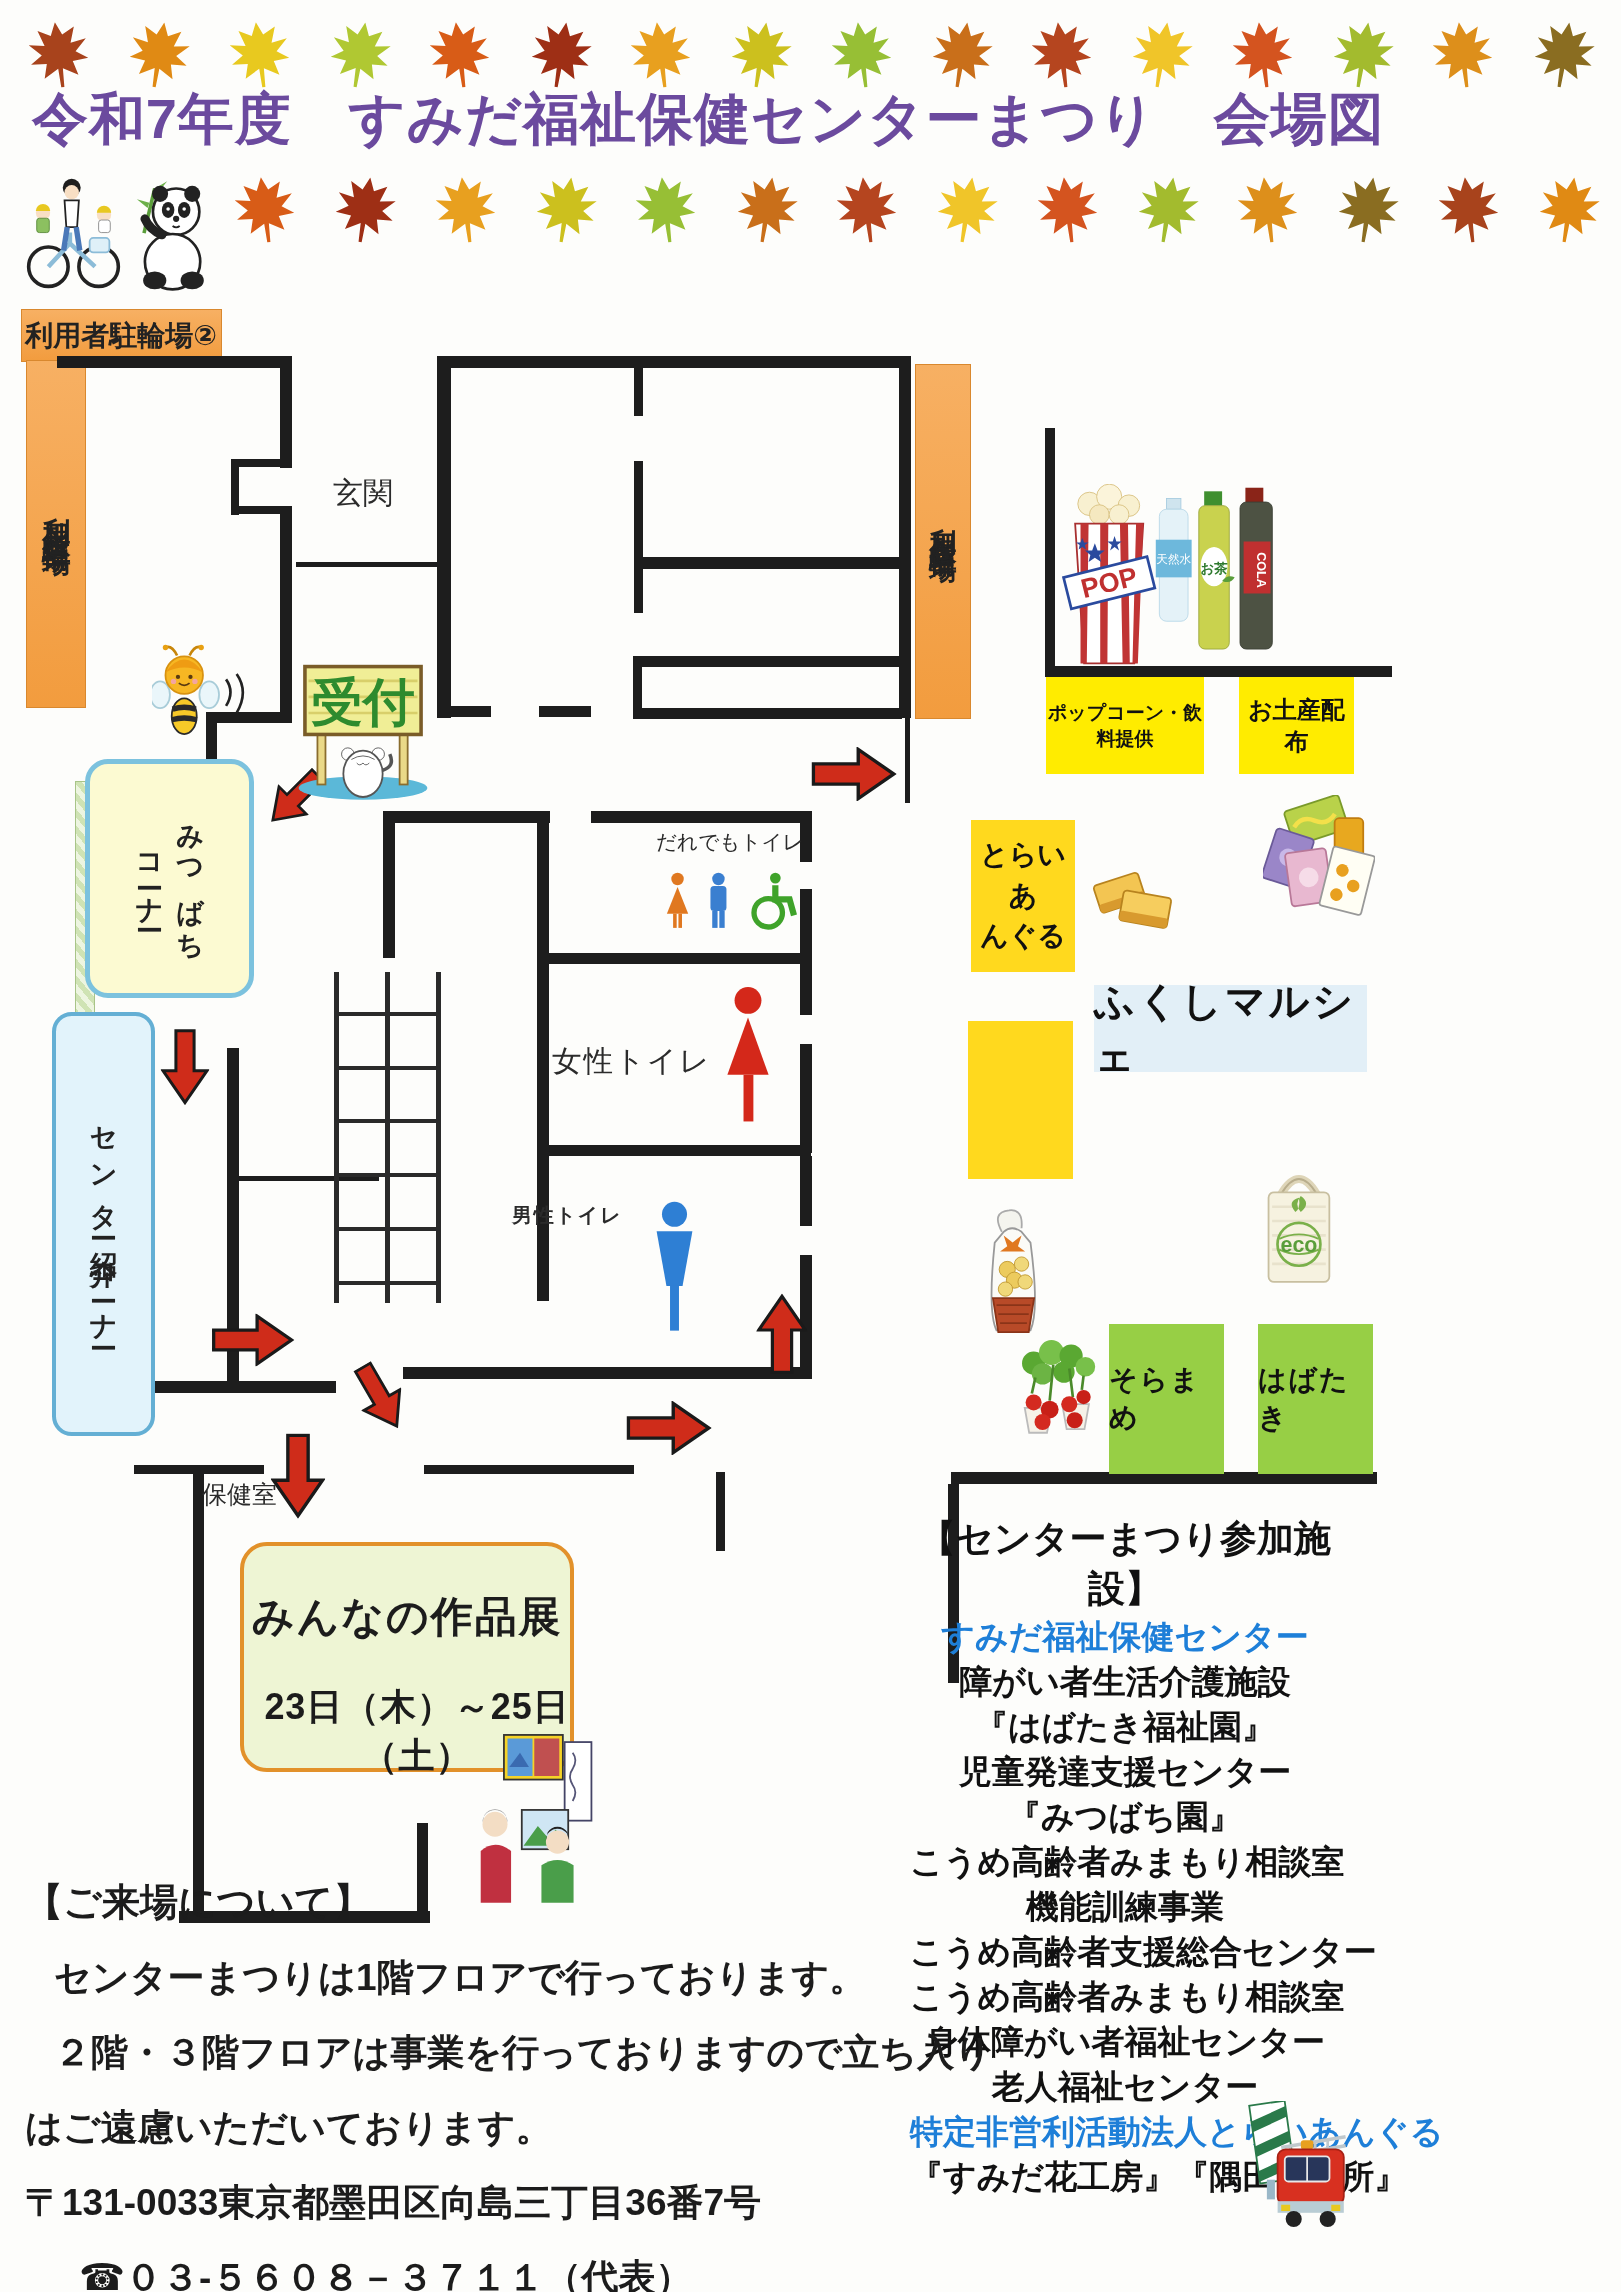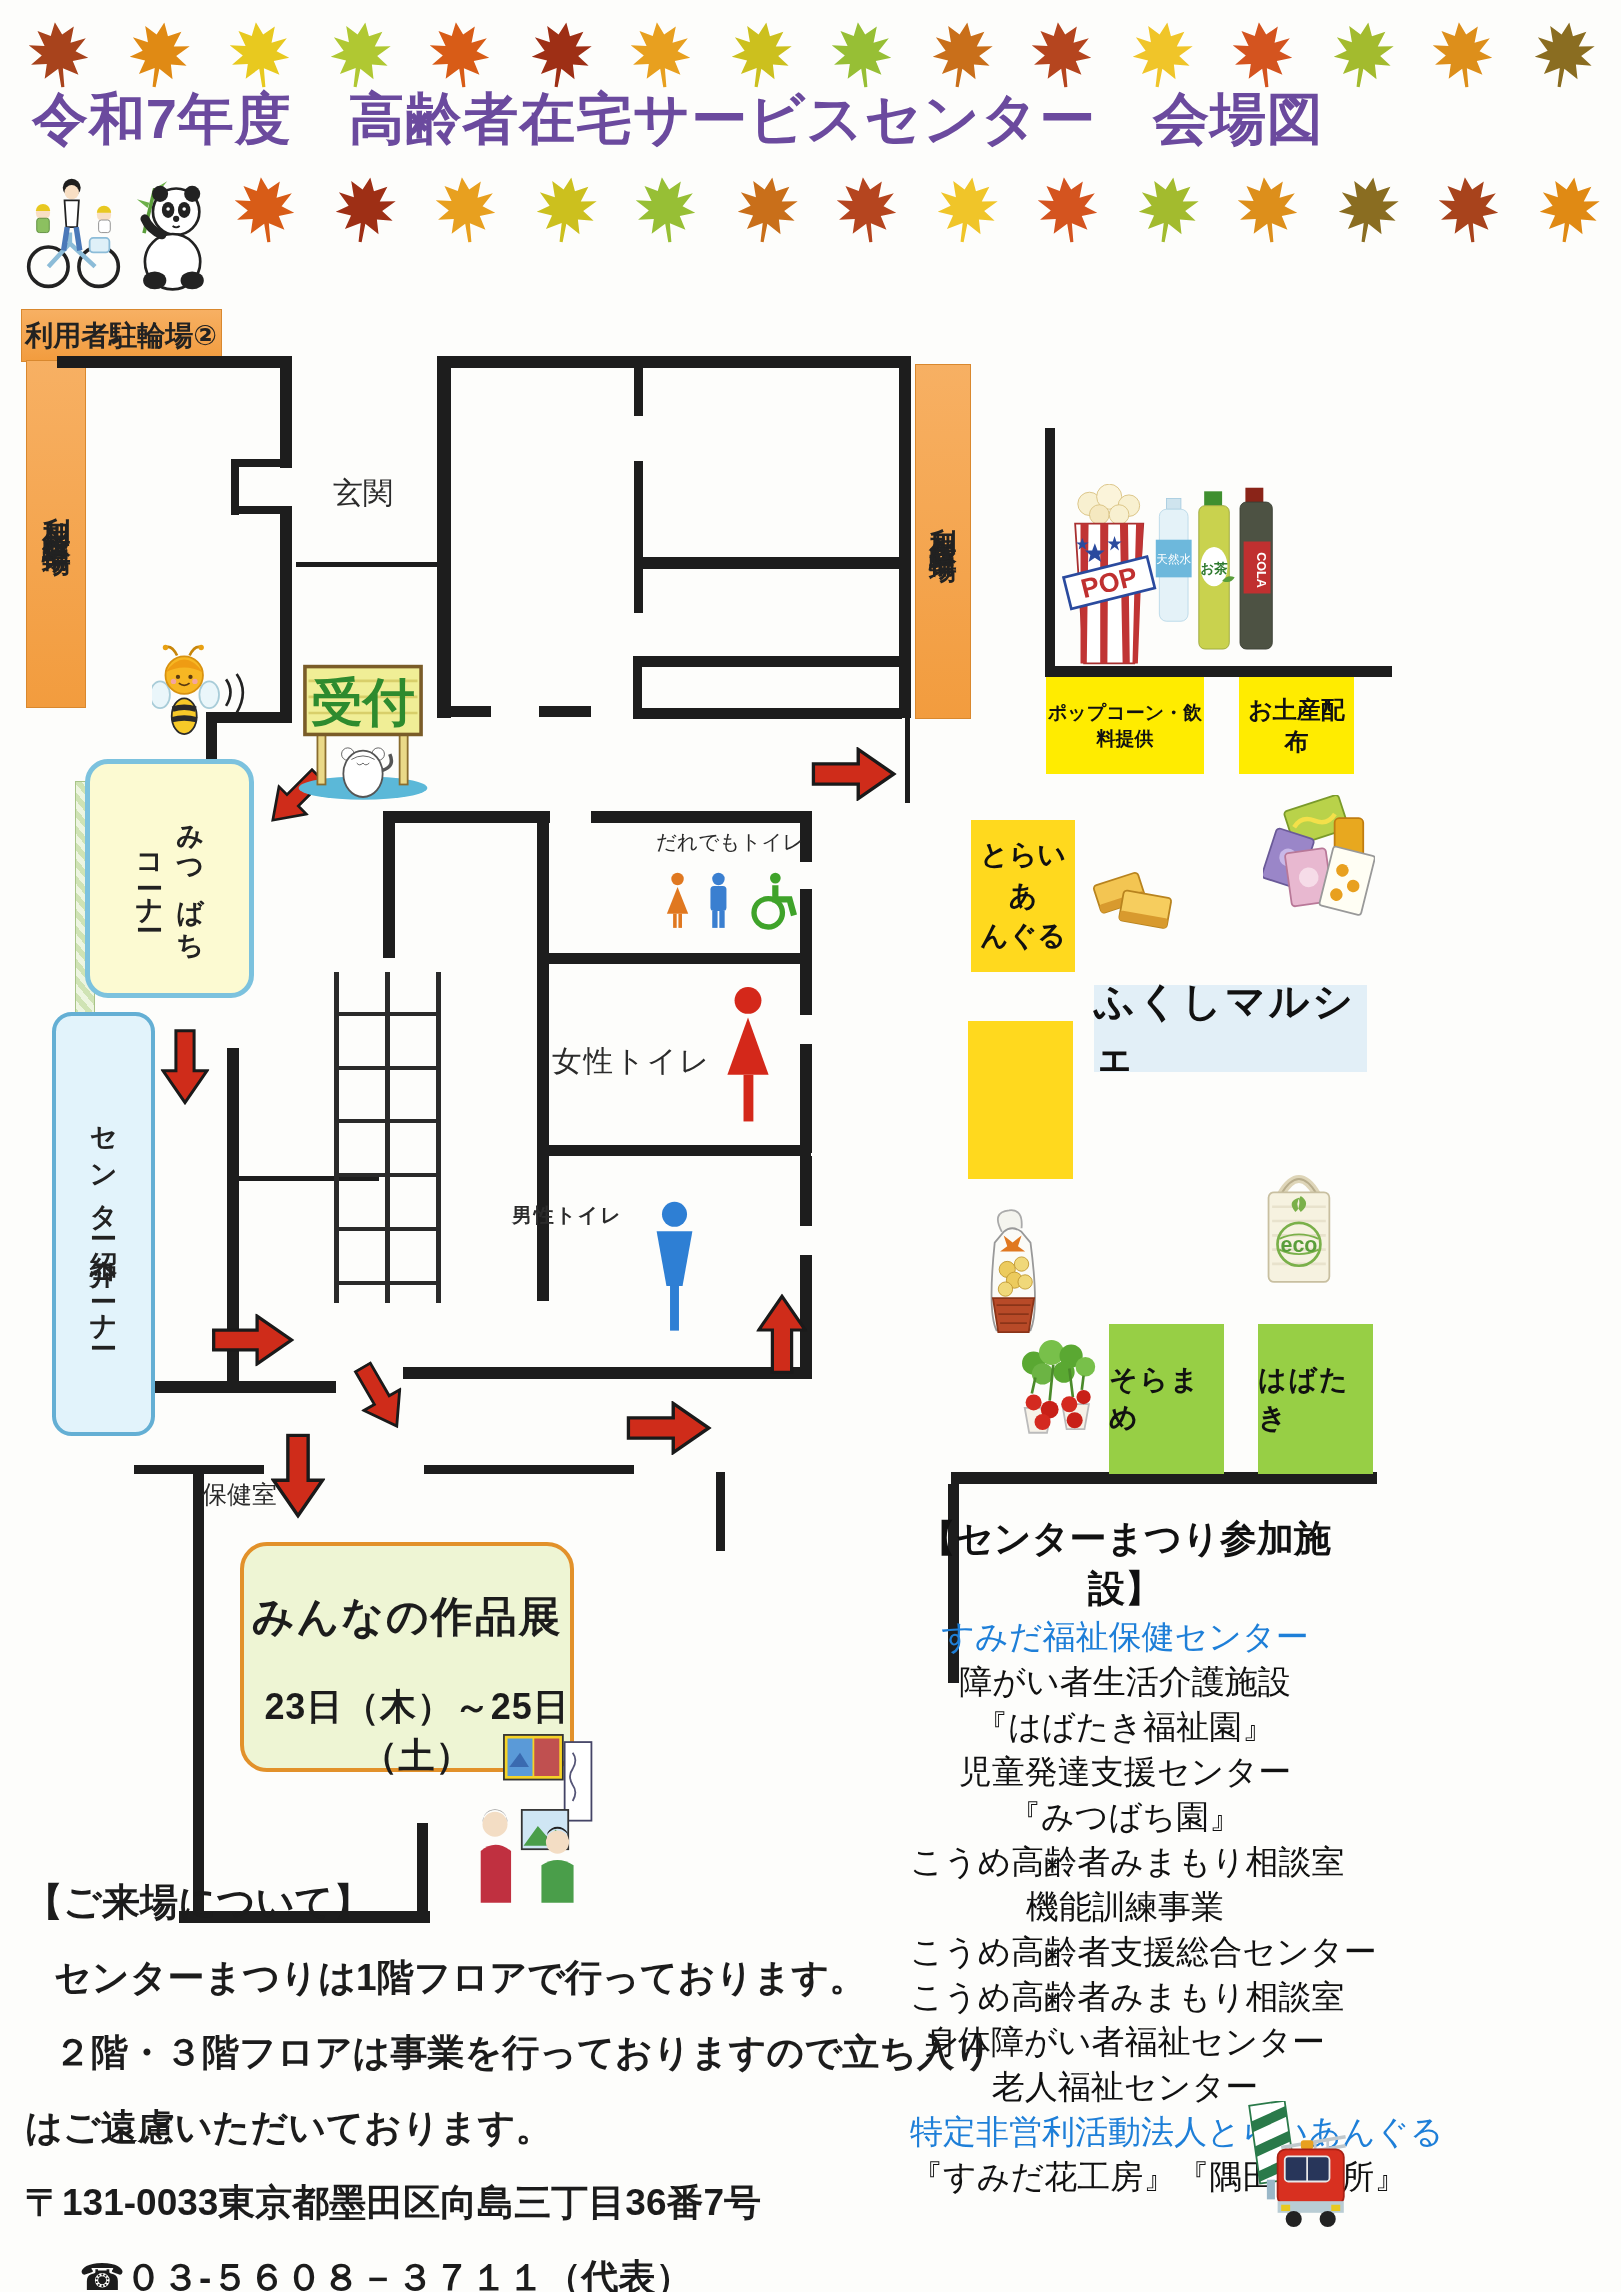--- a/index.html
+++ b/index.html
@@ -29,21 +29,21 @@
   .ybooth{position:absolute;background:#ffec00;display:flex;align-items:center;justify-content:center;
     font-weight:bold;color:#111;text-align:center;}
   .goldbooth{position:absolute;background:#ffd91e;display:flex;align-items:center;justify-content:center;
     font-weight:bold;color:#111;text-align:center;white-space:pre-line;font-size:28px;line-height:1.45;}
   .greenbooth{position:absolute;background:#97cf45;display:flex;align-items:center;justify-content:center;
     font-weight:bold;color:#111;font-size:28px;letter-spacing:1.8px;}
   #marche{position:absolute;background:#e2eff7;display:flex;align-items:center;justify-content:center;
     font-size:40px;font-weight:bold;letter-spacing:2.7px;color:#111;}
   #facility-list{position:absolute;left:910px;top:1506px;width:430px;text-align:center;margin-top:8px;}
   #facility-header{font-size:37px;font-weight:bold;letter-spacing:0px;color:#111;}
-  .fac-line{font-size:33px;font-weight:normal;line-height:45px;color:#111;white-space:nowrap;}
+  .fac-line{font-size:33px;font-weight:bold;line-height:45px;color:#111;white-space:nowrap;}
   .fac-line.hl{color:#1e7fd8;}
   #visit-info{position:absolute;left:25px;top:1877px;width:905px;}
   #visit-header{font-size:38px;font-weight:bold;}
   .visit-line{font-size:37px;font-weight:bold;margin-top:25px;white-space:nowrap;}
   .indent1{margin-left:29px;}
   .greenhatch{position:absolute;background:repeating-linear-gradient(50deg,#cfe3b4 0 5.4px,#edf5e0 5.4px 10.7px);
     border:0.9px solid #a8c488;}
   .leafrow svg{position:absolute;}
 </style>
 </head>
@@ -139,21 +139,21 @@
         <path d="M12 0 L14.2 5 L19 2.5 L17 8.5 L23 7.5 L18.5 12 L23 15 L17 15.5 L18.5 21 L12.9 17.8 L12.6 25 L11.4 25 L11.1 17.8 L5.5 21 L7 15.5 L1 15 L5.5 12 L1 7.5 L7 8.5 L5 2.5 L9.8 5 Z" fill="#8a6d21"></path>
       </svg>
       <svg style="left:1435px;top:177px;transform:rotate(-7deg)" width="68" height="68" viewBox="0 0 24 26">
         <path d="M12 0 L14.2 5 L19 2.5 L17 8.5 L23 7.5 L18.5 12 L23 15 L17 15.5 L18.5 21 L12.9 17.8 L12.6 25 L11.4 25 L11.1 17.8 L5.5 21 L7 15.5 L1 15 L5.5 12 L1 7.5 L7 8.5 L5 2.5 L9.8 5 Z" fill="#a8431c"></path>
       </svg>
       <svg style="left:1535px;top:177px;transform:rotate(9deg)" width="68" height="68" viewBox="0 0 24 26">
         <path d="M12 0 L14.2 5 L19 2.5 L17 8.5 L23 7.5 L18.5 12 L23 15 L17 15.5 L18.5 21 L12.9 17.8 L12.6 25 L11.4 25 L11.1 17.8 L5.5 21 L7 15.5 L1 15 L5.5 12 L1 7.5 L7 8.5 L5 2.5 L9.8 5 Z" fill="#e08a14"></path>
       </svg>
     </div>
 
-  <div id="page-title">令和7年度　高齢者在宅サービスセンター　会場図</div>
+  <div id="page-title">令和7年度　すみだ福祉保健センターまつり　会場図</div>
 
   <svg class="abs" style="left:25px;top:168px" width="97" height="122" viewBox="0 0 108 136">
     <circle cx="26" cy="110" r="22" fill="none" stroke="#222" stroke-width="4"></circle>
     <circle cx="82" cy="110" r="22" fill="none" stroke="#222" stroke-width="4"></circle>
     <path d="M26 110 L50 84 L78 110 M50 84 L50 72" stroke="#8cbcd8" stroke-width="5" fill="none"></path>
     <rect x="72" y="78" width="22" height="16" rx="4" fill="#dff0f8" stroke="#8cbcd8" stroke-width="2"></rect>
     <circle cx="52" cy="22" r="10" fill="#1e1e1e"></circle>
     <circle cx="52" cy="27" r="8" fill="#f8dfc4"></circle>
     <path d="M44 36 L60 36 L58 66 L46 66 Z" fill="#fff" stroke="#222" stroke-width="2"></path>
     <path d="M47 66 L43 92 M57 66 L61 92" stroke="#4a78b8" stroke-width="6"></path>

